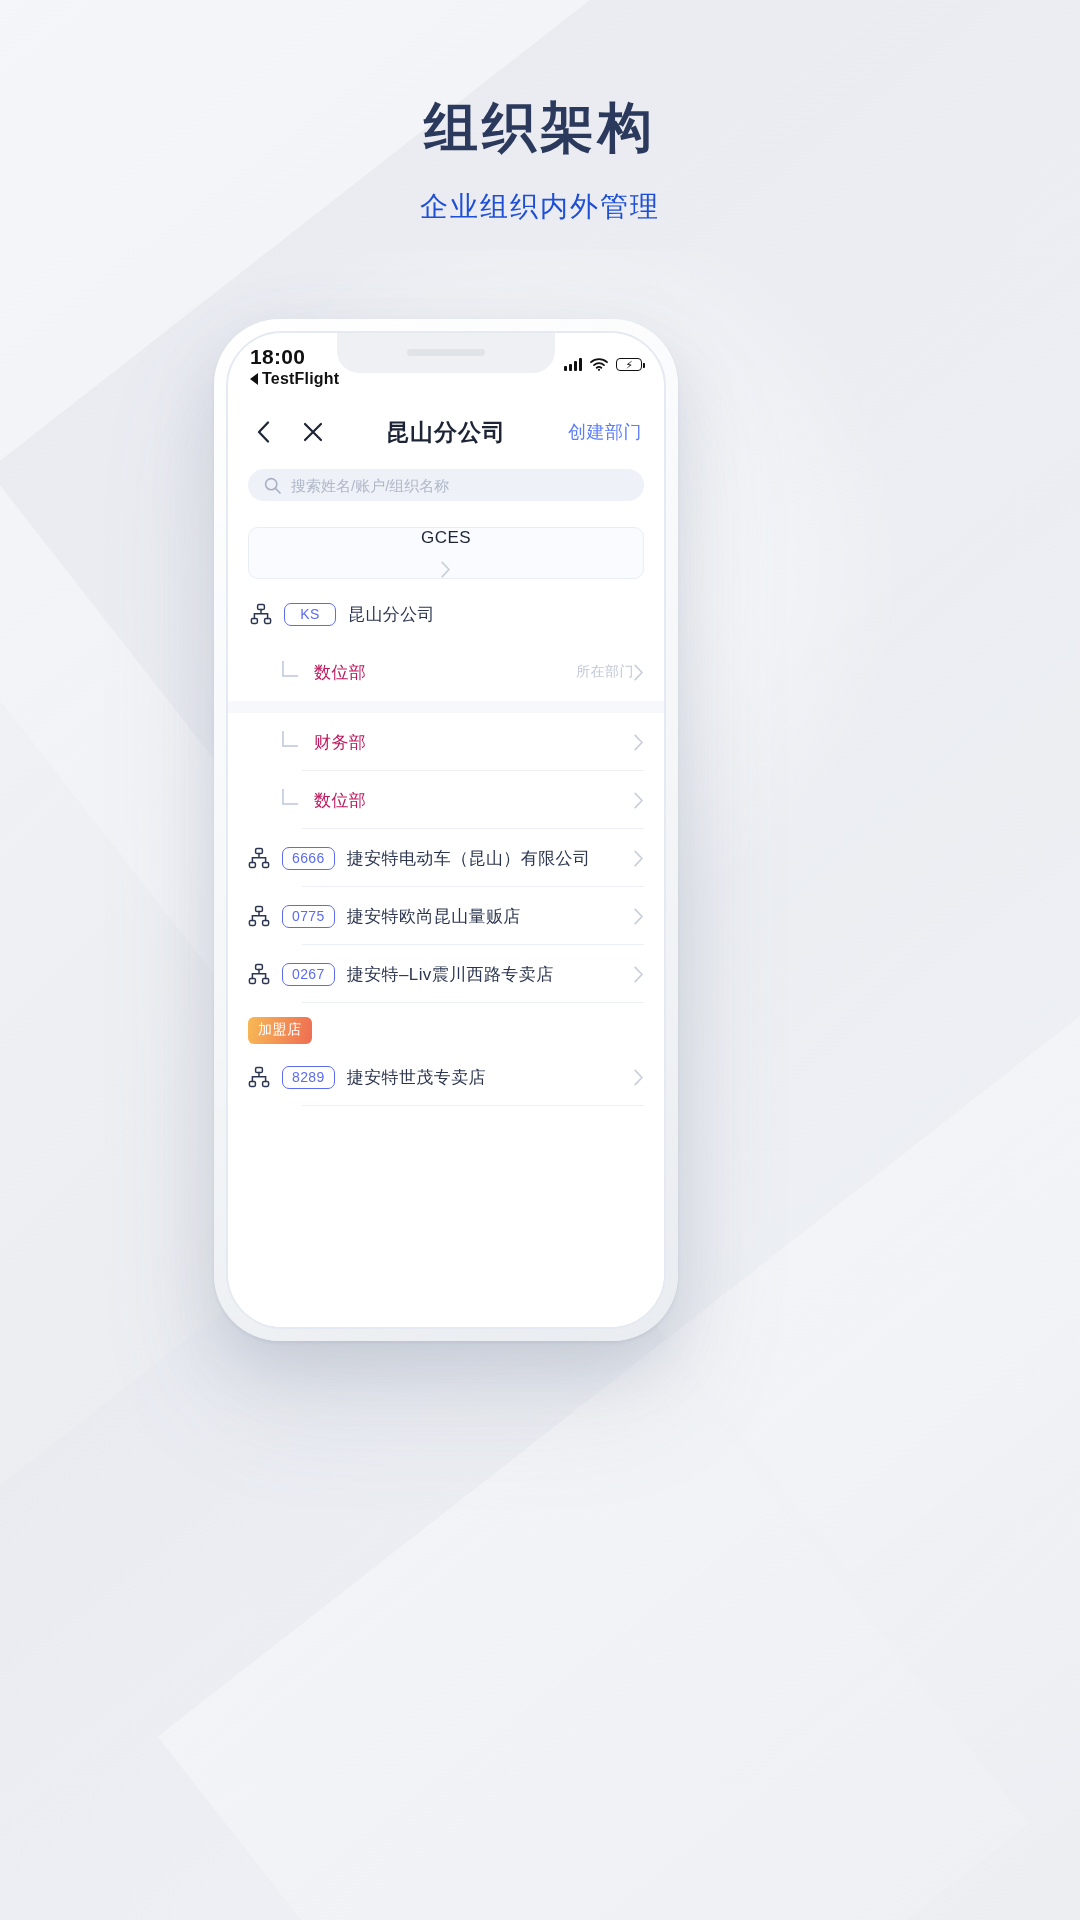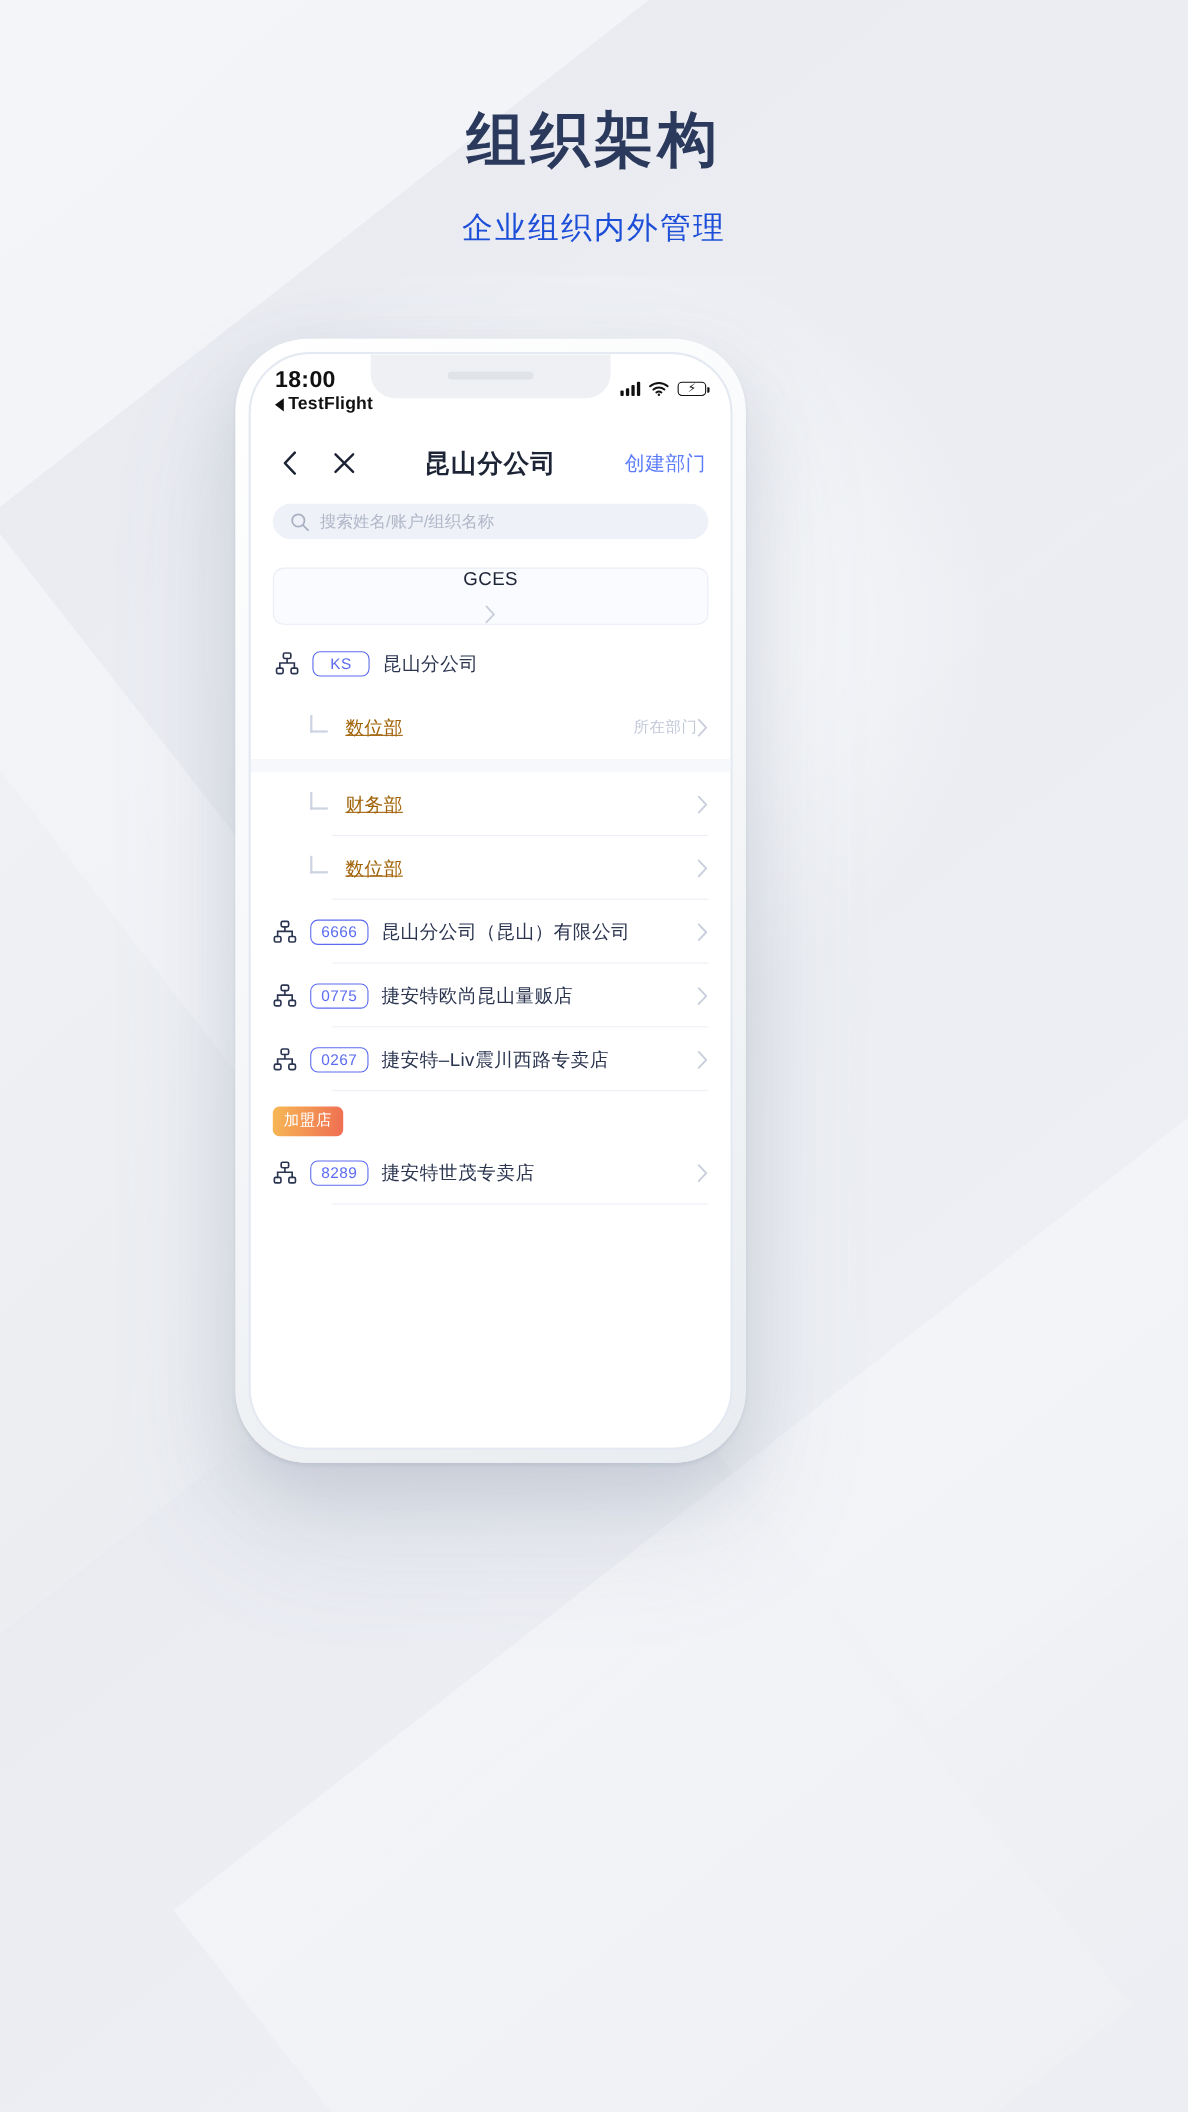--- a/index.html
+++ b/index.html
@@ -60,21 +60,21 @@
     letter-spacing: 4px; line-height: 1.15;
   }
   .page-subtitle {
     margin-top: 30px;
     font-size: 28px; font-weight: 400; color:#1d4ed8;
     letter-spacing: 2px;
   }
 
   
   .phone {
-    position:absolute; left:214px; top:308px;
+    position:absolute; left:214px; top:319px;
     width: 464px; height: 1022px;
     border-radius: 66px;
     background: linear-gradient(150deg,#ffffff 0%, #f4f6f8 55%, #e9ecf0 100%);
     box-shadow:
       0 2px 3px rgba(130,140,160,.16),
       0 26px 60px rgba(120,132,155,.22),
       0 60px 120px rgba(120,132,155,.14);
     padding: 12px;
     z-index: 5;
   }
@@ -210,21 +210,21 @@
     border-left: 2px solid #ccd3e2; border-bottom: 2px solid #ccd3e2;
     margin-right: 16px; margin-left: 34px; margin-top:-6px;
   }
   .code-badge {
     border:1px solid #5c6cf0; color:#5c6cf0; border-radius:7px;
     font-size: 14px; padding: 3px 9px 4px 9px; line-height:1;
     margin-right: 12px; letter-spacing:.4px; flex:0 0 auto;
     min-width: 52px; text-align:center;
   }
   .row-label { font-size: 17px; color:#2b3550; letter-spacing:.4px; flex:1; }
-  .row-label.dept { color:#a16207;text-decoration:underline; }
+  .row-label.dept { color:#be185d; }
   .row-aside { font-size: 14px; color:#c3c8d8; letter-spacing:.5px; }
   .chev { color:#c9cedb; flex:0 0 auto; display:flex; align-items:center; }
 
   .tag-row { padding: 14px 20px 4px 20px; }
   .tag {
     display:inline-block; color:#fff; font-size:14px;
     padding: 4px 10px 5px 10px; border-radius: 6px; letter-spacing:.6px;
   }
   .tag.direct { background: linear-gradient(100deg,#4f8cf7 0%, #6f7df3 100%); }
   .tag.franchise { background: linear-gradient(100deg,#f7b955 0%, #ef6d52 100%); }
@@ -374,21 +374,21 @@
         <div class="row row-sep-inset">
           <span class="tree-icon">
             <svg width="22" height="22" viewBox="0 0 22 22" fill="none">
               <rect x="7.6" y="1.6" width="6.8" height="5" rx="1.4" stroke="#2b3550" stroke-width="1.5"></rect>
               <rect x="1.4" y="15.4" width="6" height="5" rx="1.4" stroke="#2b3550" stroke-width="1.5"></rect>
               <rect x="14.6" y="15.4" width="6" height="5" rx="1.4" stroke="#2b3550" stroke-width="1.5"></rect>
               <path d="M11 6.6v4.1M4.4 15.4v-4.7h13.2v4.7" stroke="#2b3550" stroke-width="1.5" stroke-linecap="round"></path>
             </svg>
           </span>
           <span class="code-badge">6666</span>
-          <span class="row-label">昆山分公司（昆山）有限公司</span>
+          <span class="row-label">捷安特电动车（昆山）有限公司</span>
           <span class="chev">
             <svg width="10" height="17" viewBox="0 0 10 17" fill="none">
                 <path d="M1.2 1.3 8 8.5l-6.8 7.2" stroke="#c9cedb" stroke-width="1.7" stroke-linecap="round" stroke-linejoin="round"></path>
               </svg>
           </span>
         </div>
 
 
         <div class="row row-sep-inset">
           <span class="tree-icon">

